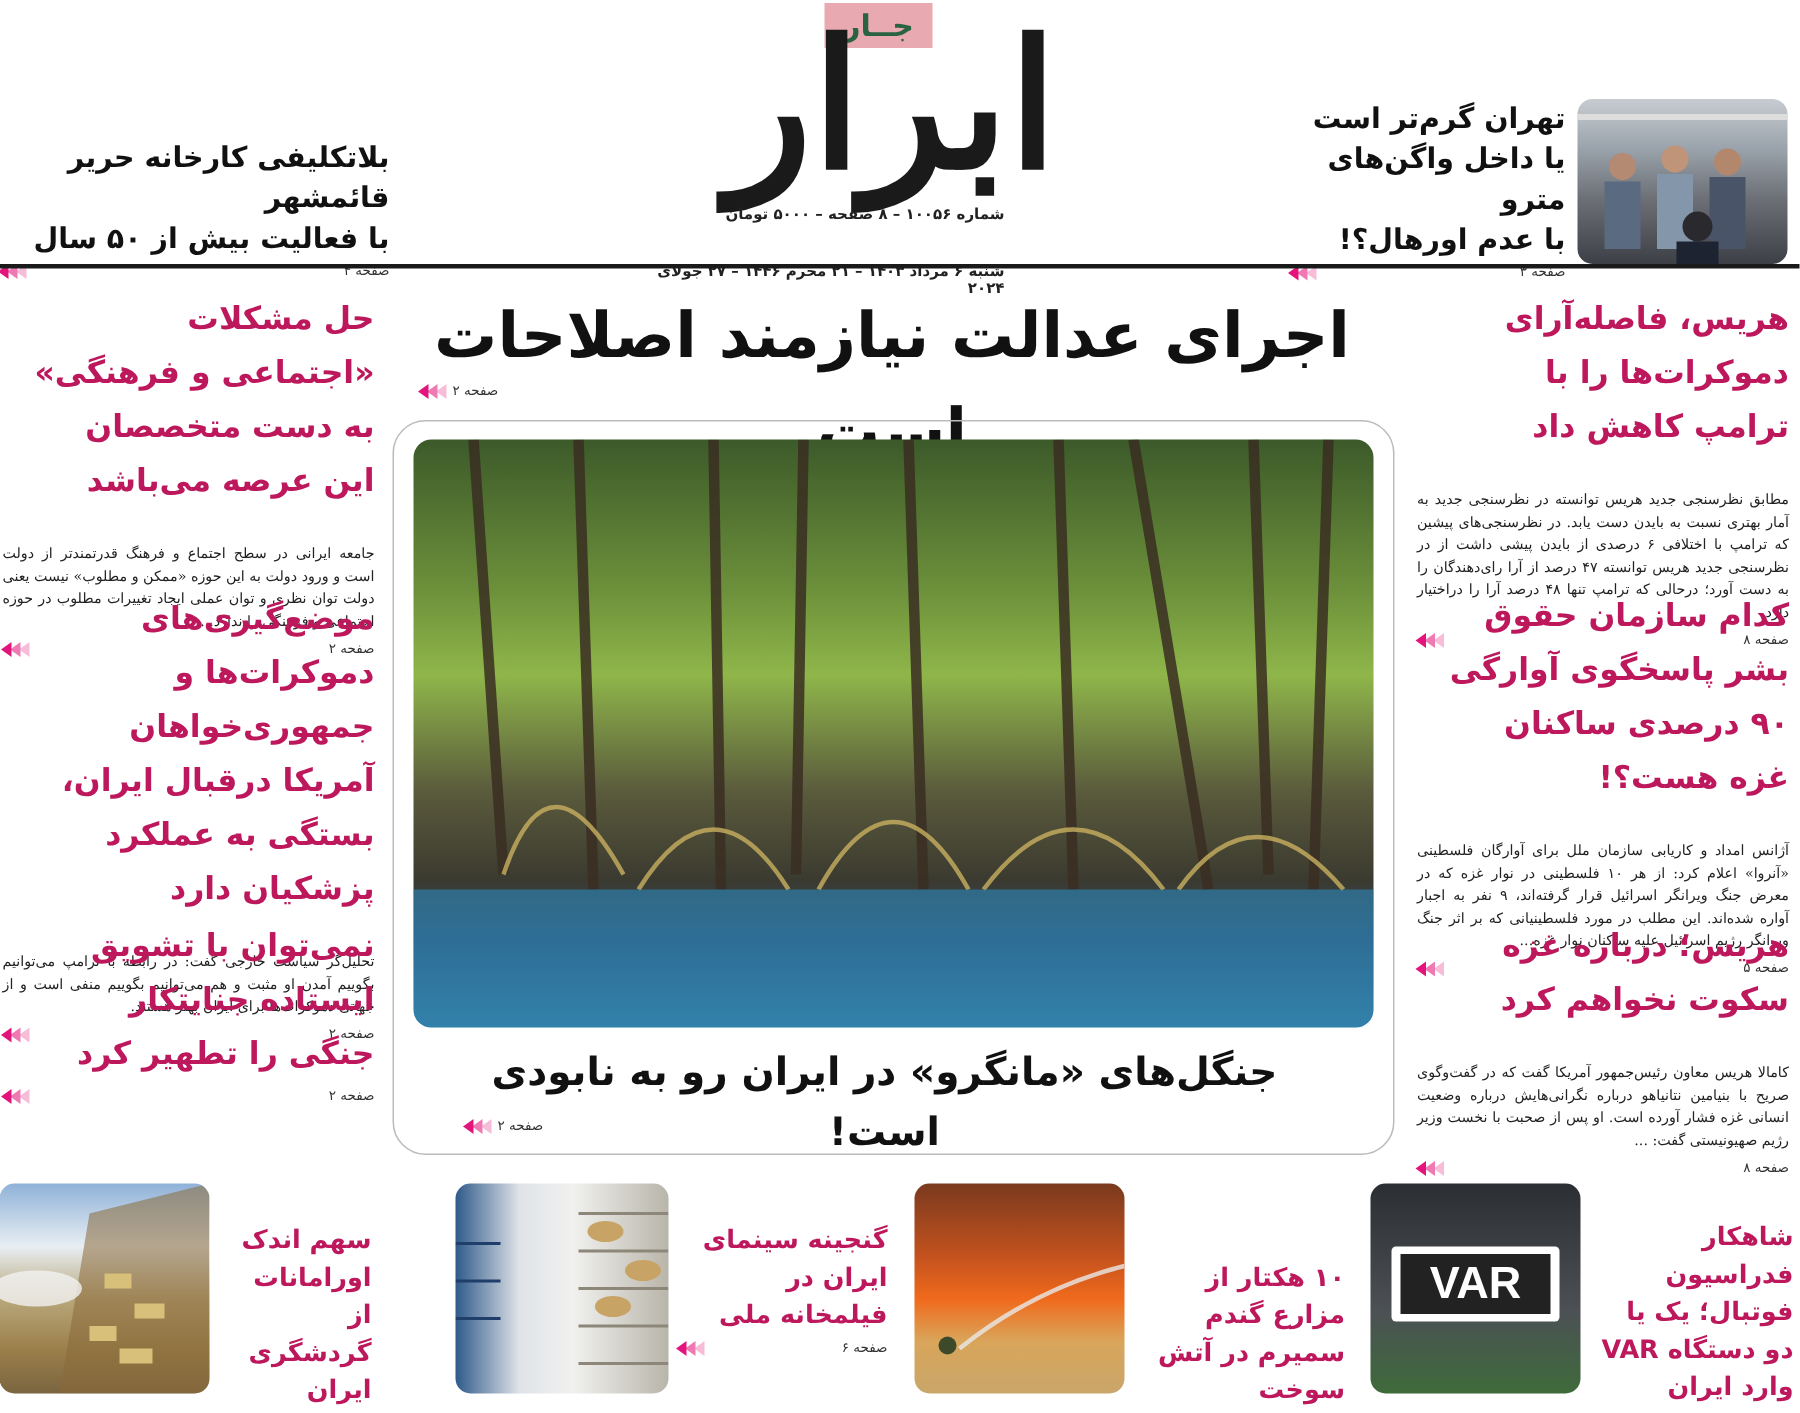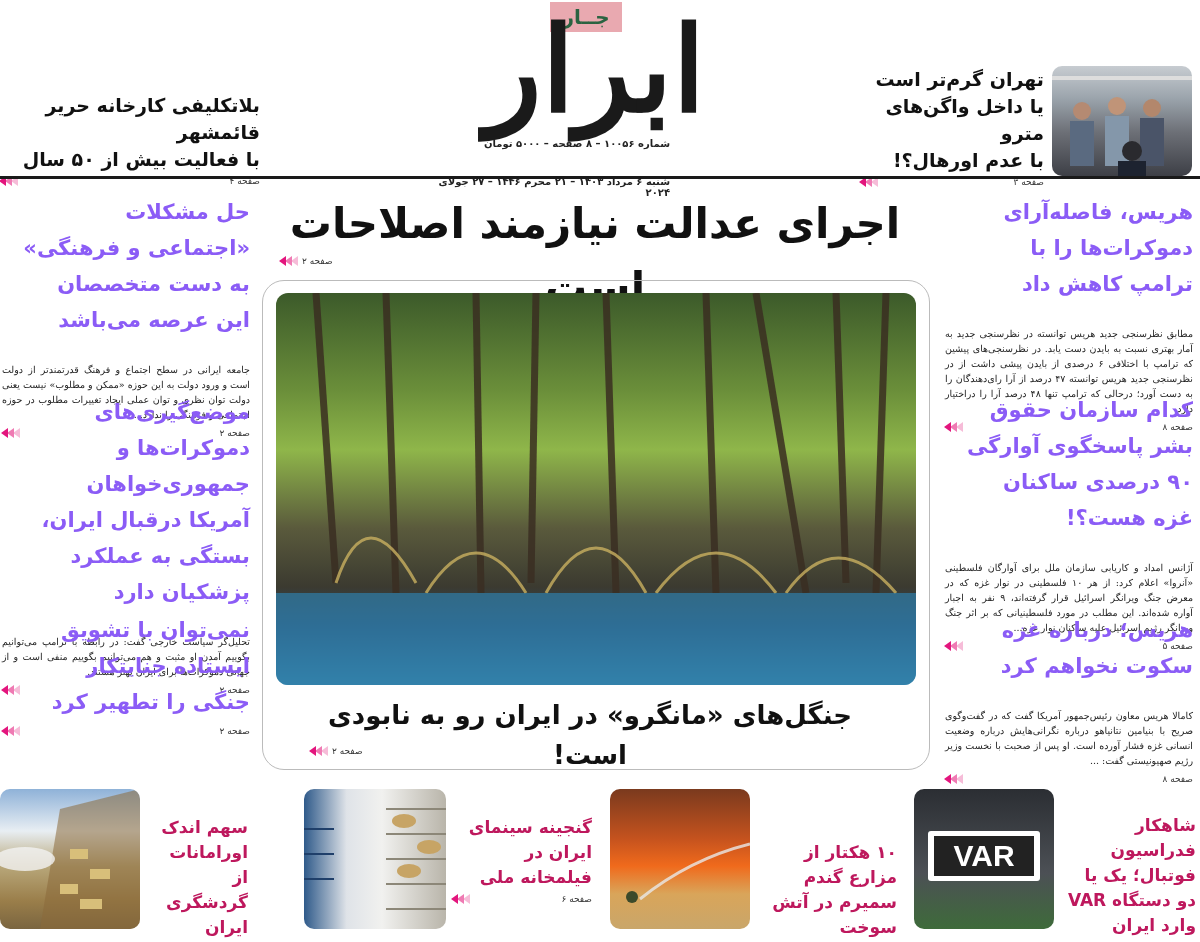--- a/index.html
+++ b/index.html
@@ -19,21 +19,21 @@
   .thumb-photo { position: absolute; border-radius: 10px; overflow: hidden; }
 
   .pageref { display: flex; flex-direction: row; align-items: center; gap: 4px; font-size: 9px; color: #333; justify-content: space-between; }
   .chev { display: inline-flex; flex-direction: row-reverse; }
   .chev i { display:inline-block; width: 0; height: 0; border-top: 5px solid transparent; border-bottom: 5px solid transparent; border-right: 7px solid #e3157d; margin-left: -1px; }
   .chev i:nth-child(2) { border-right-color: #ef7ab3; }
   .chev i:nth-child(3) { border-right-color: #f6bcd8; }
 
   
   .col { position: absolute; width: 248px; }
-  .col h3 { font-weight: bold; font-size: 21px; line-height: 36px; color: #8b5cf6; text-align: right; letter-spacing: -0.3px; margin-left: 20px; }
+  .col h3 { font-weight: bold; font-size: 21px; line-height: 36px; color: #be185d; text-align: right; letter-spacing: -0.3px; margin-left: 20px; }
   .col p { font-family: "DejaVu Serif", serif; font-size: 9.5px; line-height: 15px; color: #222; text-align: justify; margin-top: 24px; }
   .col .pageref { margin-top: 6px; }
 
   
   .main-headline { position: absolute; left: 270px; top: 192px; width: 650px; font-weight: bold; font-size: 42px; line-height: 64px; color: #111; text-align: center; letter-spacing: -1.5px; }
   .main-ref { position: absolute; left: 280px; top: 256px; }
   .main-box { position: absolute; left: 262px; top: 280px; width: 668px; height: 490px; border: 1.5px solid #bbb; border-radius: 22px; }
   .main-photo { position: absolute; left: 276px; top: 293px; width: 640px; height: 392px; border-radius: 12px; overflow: hidden; }
   .main-caption { position: absolute; left: 300px; top: 695px; width: 580px; font-weight: bold; font-size: 26px; line-height: 40px; text-align: center; color: #111; }
   .caption-ref { position: absolute; left: 310px; top: 746px; }

